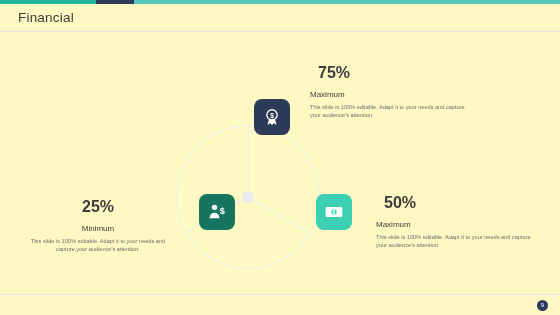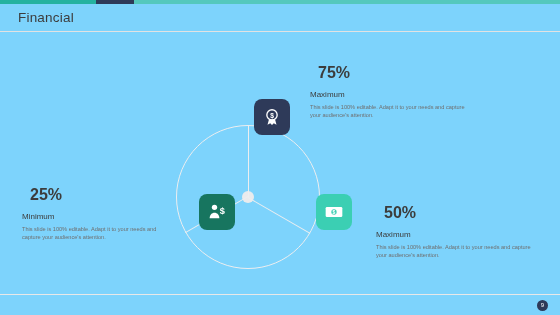--- a/index.html
+++ b/index.html
@@ -10,21 +10,21 @@
     width: 560px;
     height: 315px;
     background: #ffffff;
     font-family: "Liberation Sans", sans-serif;
     overflow: hidden;
   }
   .slide {
     position: relative;
     width: 560px;
     height: 315px;
-    background: #7dd3fc;
+    background: #fef9c3;
   }
   
   .accent-bar-left {
     position: absolute;
     left: 0;
     top: 0;
     width: 96px;
     height: 4px;
     background: #24b2a0;
   }
@@ -144,22 +144,22 @@
     line-height: 11px;
     margin: 1px 0 3px 0;
   }
   .desc {
     font-size: 5.6px;
     color: #6f6f6f;
     line-height: 8px;
     margin: 0;
   }
   .block-max { left: 310px; top: 56px; width: 160px; text-align: left; }
-  .block-med { left: 376px; top: 196px; width: 165px; text-align: left; }
-  .block-min { left: 22px; top: 178px; width: 152px; text-align: left; }
+  .block-med { left: 376px; top: 186px; width: 165px; text-align: left; }
+  .block-min { left: 22px; top: 190px; width: 152px; text-align: center; }
 </style>
 </head>
 <body>
 
 <div class="slide">
 
   <div class="accent-bar-left"></div>
   <div class="accent-bar-mid"></div>
   <div class="accent-bar-right"></div>
 

